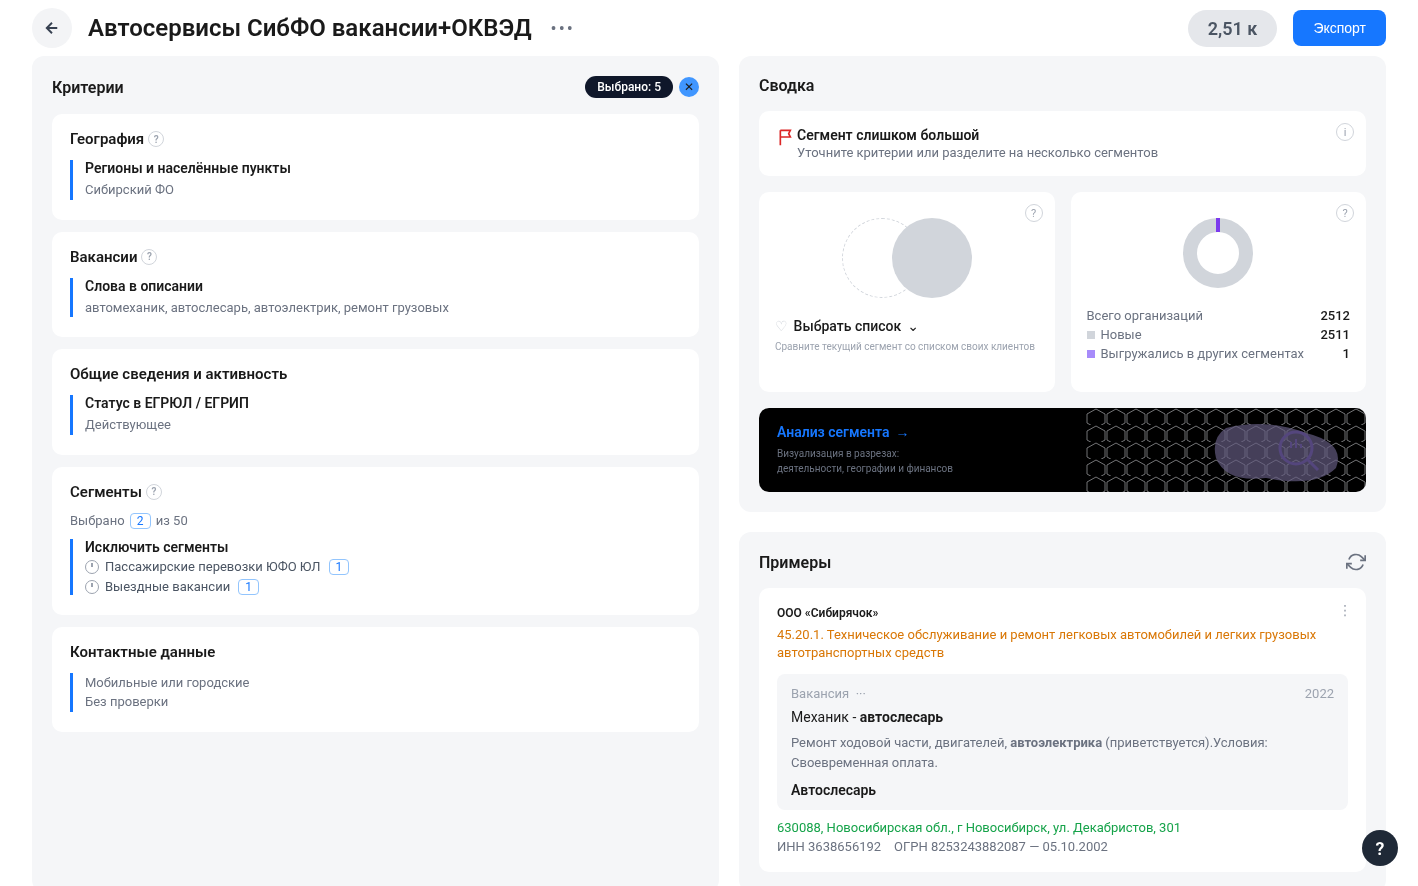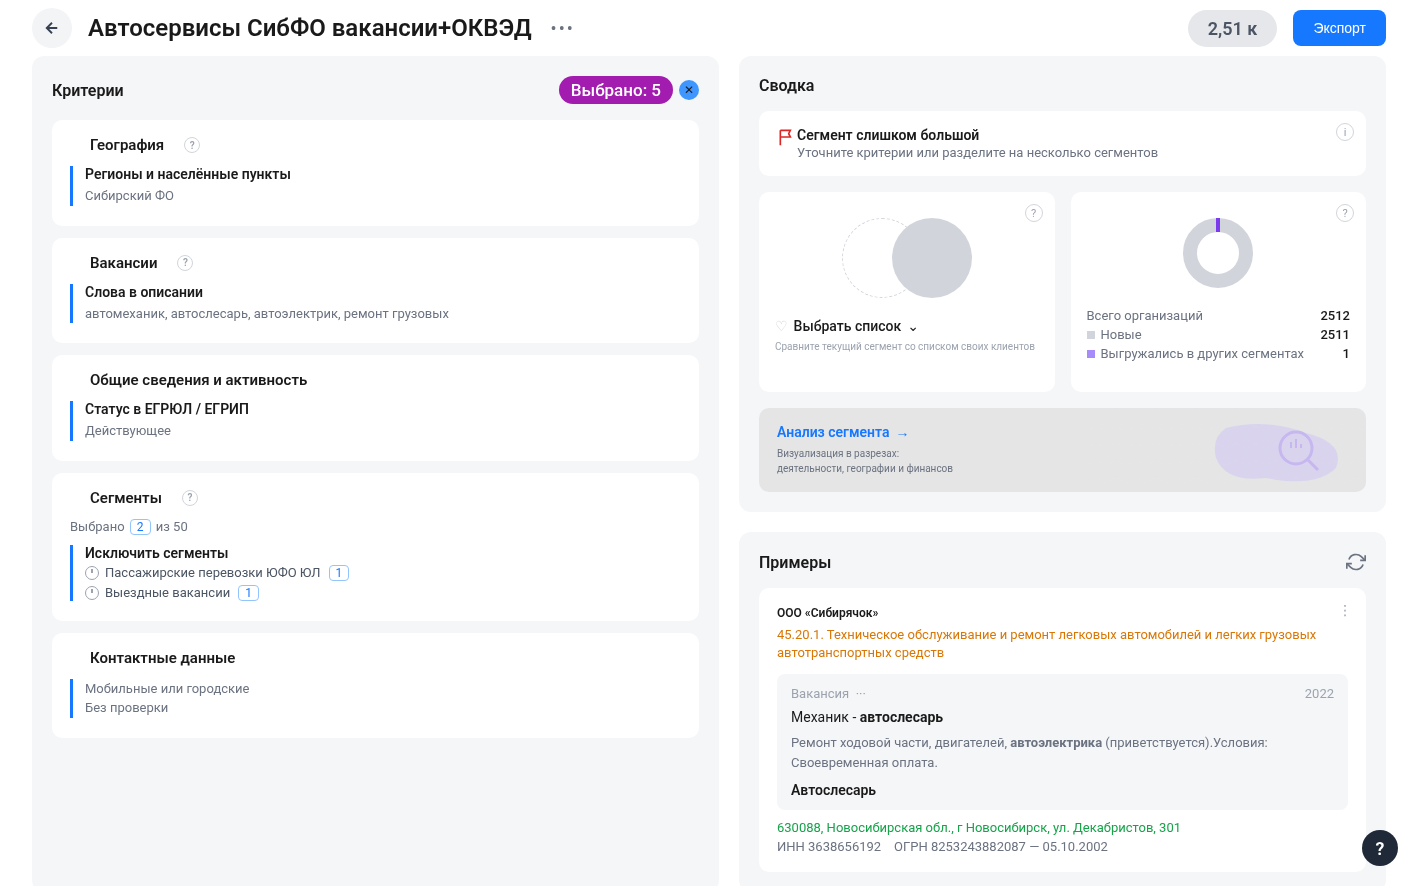--- a/index.html
+++ b/index.html
@@ -8,24 +8,24 @@
 .back-btn { width: 40px; height: 40px; border-radius: 50%; background: #f3f4f6; display: flex; align-items: center; justify-content: center; cursor: pointer; }
 .page-title { font-size: 24px; font-weight: 600; flex: 0 0 auto; }
 .more-btn { width: 30px; height: 30px; display: flex; align-items: center; justify-content: center; cursor: pointer; color: #6b7280; font-size: 18px; letter-spacing: 2px; }
 .spacer { flex: 1; }
 .count-badge { background: #e5e7eb; padding: 8px 20px; border-radius: 20px; font-size: 18px; font-weight: 600; color: #4b5563; }
 .export-btn { background: #1677ff; color: #fff; padding: 10px 20px; border-radius: 8px; font-weight: 500; cursor: pointer; border: none; font-size: 14px; }
 .main { display: flex; gap: 20px; padding: 0 32px 32px; }
 .col { flex: 1; background: #f5f6f8; border-radius: 12px; padding: 20px; }
 .section-header { display: flex; align-items: center; justify-content: space-between; margin-bottom: 16px; }
 .section-title { font-size: 16px; font-weight: 600; }
-.pill { display: inline-flex; gap: 6px; background: #a21caf; color: #fff; padding: 4px 12px; border-radius: 20px; font-size: 17px; font-weight: 500; }
+.pill { display: inline-flex; gap: 6px; background: #0f172a; color: #fff; padding: 4px 12px; border-radius: 20px; font-size: 12px; font-weight: 500; }
 .pill-close { width: 20px; height: 20px; border-radius: 50%; background: #4096ff; display: flex; align-items: center; justify-content: center; font-size: 12px; cursor: pointer; }
 .card { background: #fff; border-radius: 10px; padding: 16px 18px; margin-bottom: 12px; }
-.card-title { font-size: 15px; font-weight: 600; display: flex; align-items: center; gap: 20px; margin-bottom: 12px; margin-left: 20px; }
+.card-title { font-size: 15px; font-weight: 600; display: flex; align-items: center; gap: 4px; margin-bottom: 12px; }
 .help-icon { width: 16px; height: 16px; border: 1px solid #d1d5db; border-radius: 50%; display: inline-flex; align-items: center; justify-content: center; font-size: 10px; color: #9ca3af; }
 .criterion { border-left: 3px solid #1677ff; padding-left: 12px; margin-bottom: 4px; }
 .criterion-label { font-size: 14px; font-weight: 600; margin-bottom: 4px; }
 .criterion-value { font-size: 13px; color: #6b7280; line-height: 1.5; }
 .sub-info { font-size: 13px; color: #6b7280; margin-bottom: 10px; }
 .seg-count { display: inline-block; border: 1px solid #93c5fd; color: #1677ff; padding: 0 6px; border-radius: 4px; font-size: 12px; margin: 0 2px; }
 .seg-item { display: flex; align-items: center; gap: 6px; font-size: 13px; color: #4b5563; margin-bottom: 4px; }
 .seg-icon { width: 14px; height: 14px; border: 1.5px solid #9ca3af; border-radius: 50%; position: relative; }
 .seg-icon::after { content: ''; position: absolute; top: 2px; left: 5px; width: 2px; height: 4px; background: #9ca3af; }
 .warning-card { background: #fff; border-radius: 10px; padding: 16px 18px; margin-bottom: 16px; display: flex; align-items: flex-start; position: relative; }
@@ -42,21 +42,21 @@
 .choose-list { font-size: 14px; font-weight: 500; display: flex; align-items: center; gap: 6px; margin-bottom: 6px; }
 .heart { color: #d1d5db; }
 .stat-sub { font-size: 10px; color: #9ca3af; line-height: 1.4; }
 .donut { width: 70px; height: 70px; border-radius: 50%; border: 14px solid #d1d5db; margin: 10px auto 20px; position: relative; }
 .donut::before { content: ''; position: absolute; top: -14px; left: 50%; width: 4px; height: 14px; background: #7c3aed; transform: translateX(-50%); }
 .stat-row { display: flex; justify-content: space-between; font-size: 13px; margin-bottom: 4px; }
 .stat-label { color: #6b7280; display: flex; align-items: center; gap: 6px; }
 .dot { width: 8px; height: 8px; background: #d1d5db; display: inline-block; }
 .dot.purple { background: #a78bfa; }
 .stat-val { font-weight: 500; }
-.analysis-card { background: #e5e5e5; border-radius: 10px; padding: 16px 18px; position: relative; overflow: hidden; }
+.analysis-card { background: #000000; border-radius: 10px; padding: 16px 18px; position: relative; overflow: hidden; }
 .analysis-link { color: #1677ff; font-weight: 600; font-size: 14px; display: flex; align-items: center; gap: 6px; margin-bottom: 6px; cursor: pointer; }
 .analysis-sub { font-size: 10px; color: #6b7280; line-height: 1.5; }
 .map-bg { position: absolute; right: 0; top: 0; bottom: 0; width: 280px; opacity: 0.5; }
 .refresh-icon { width: 20px; height: 20px; cursor: pointer; color: #6b7280; }
 .example-card { background: #fff; border-radius: 10px; padding: 18px; position: relative; }
 .ex-title { font-size: 12px; font-weight: 600; margin-bottom: 6px; }
 .ex-okved { font-size: 13px; color: #d97706; margin-bottom: 12px; line-height: 1.4; }
 .okved-code { color: #d97706; }
 .vacancy-box { background: #f5f6f8; border-radius: 8px; padding: 12px 14px; margin-bottom: 10px; }
 .vac-header { display: flex; justify-content: space-between; align-items: center; font-size: 13px; color: #9ca3af; margin-bottom: 8px; }

